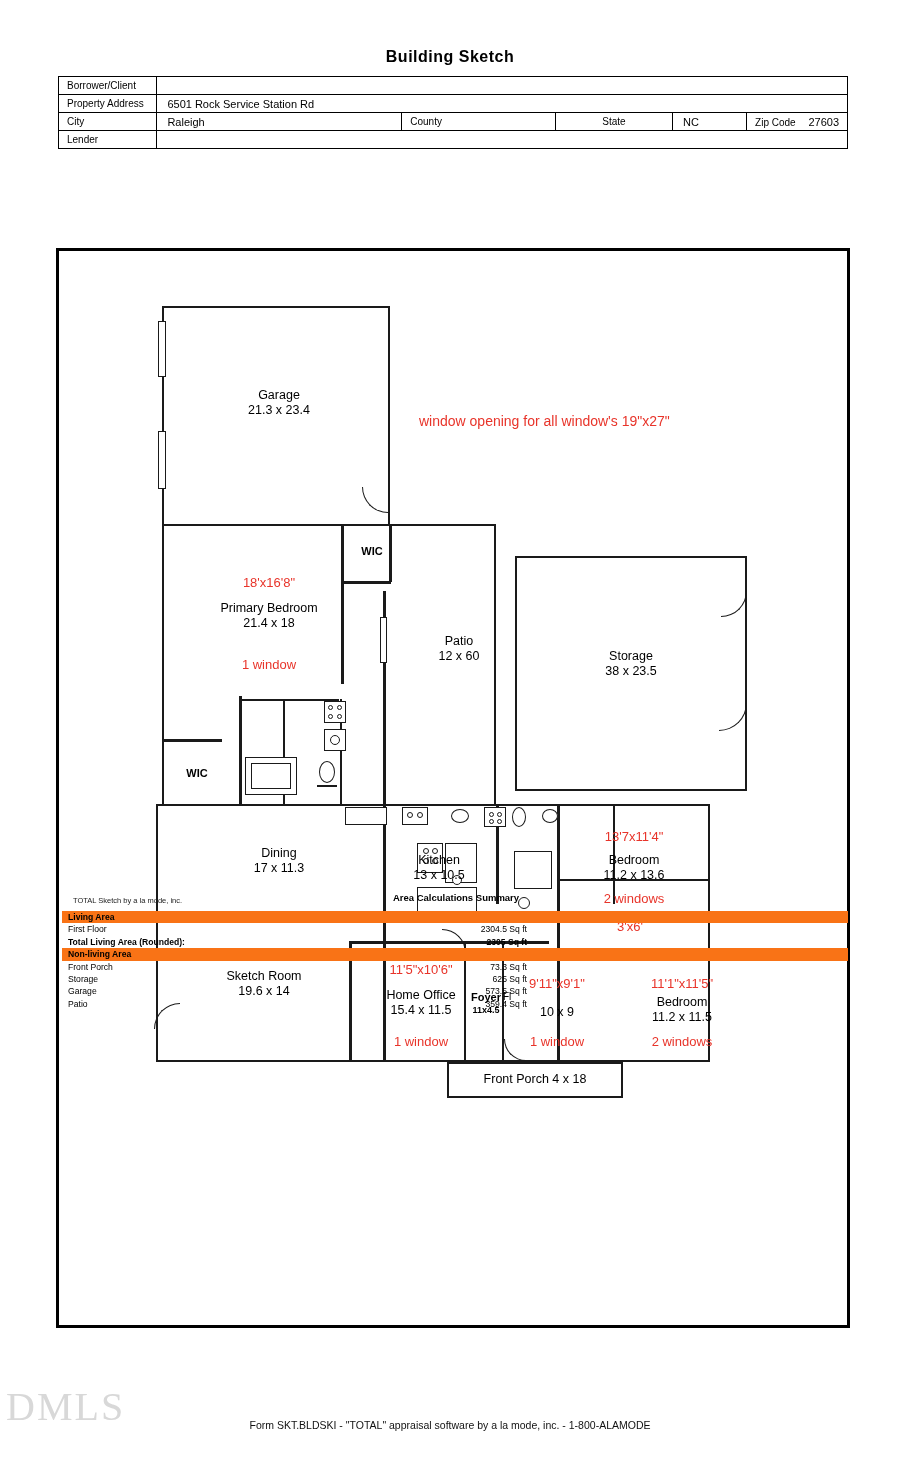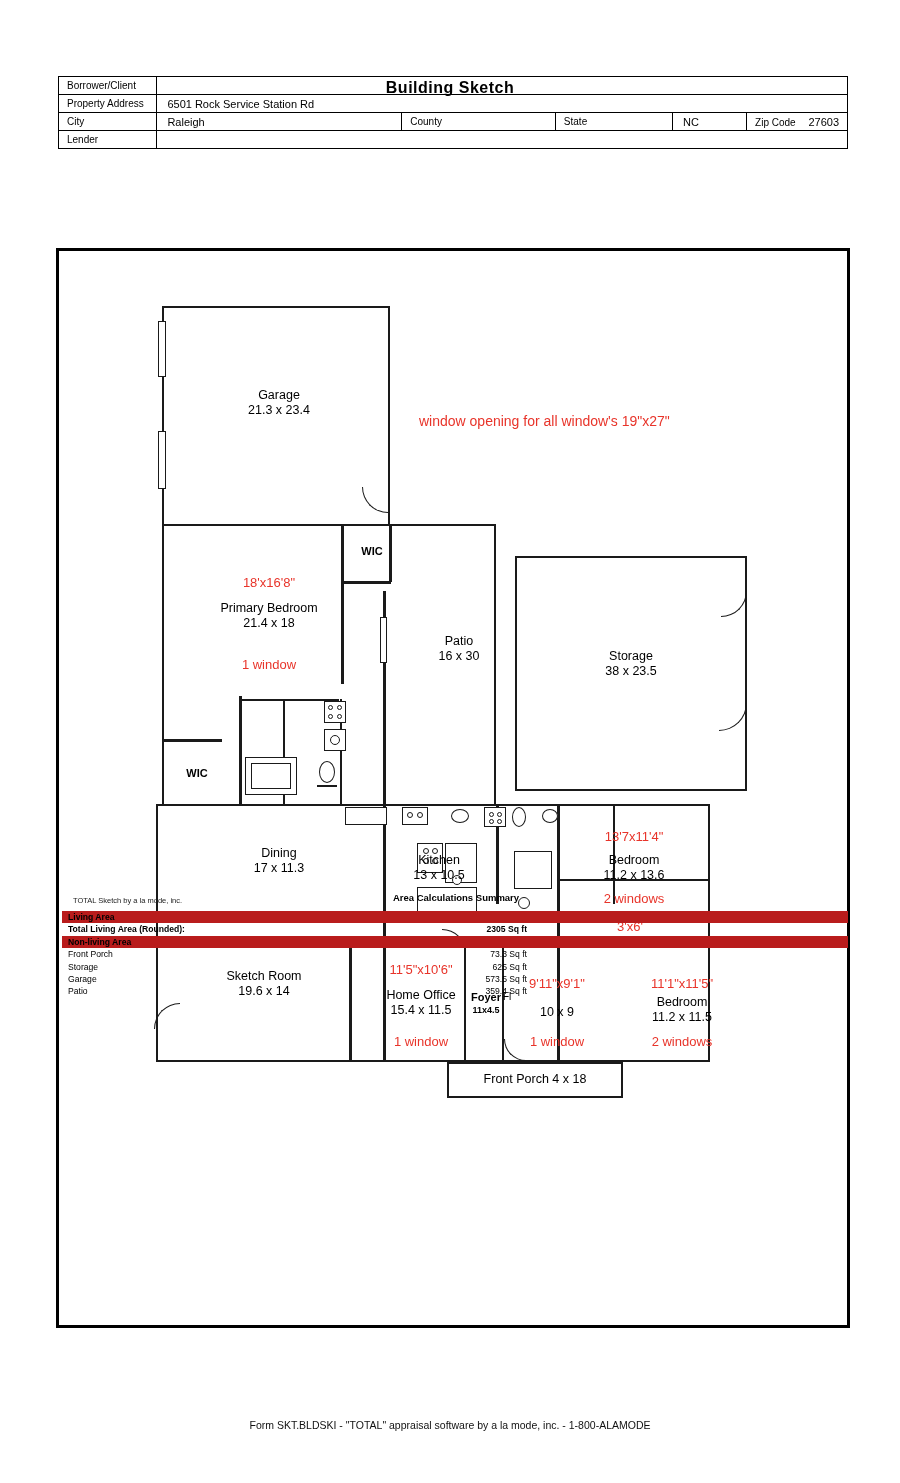--- a/index.html
+++ b/index.html
@@ -23,21 +23,20 @@
   
   .doc-title {
     position: absolute;
     top: 48px;
     left: 0;
     width: 900px;
     text-align: center;
     font-size: 16px;
     font-weight: bold;
     letter-spacing: 0.5px;
-    margin-top: 31px;
   }
 
   
   .info-table {
     position: absolute;
     left: 58px;
     top: 76px;
     width: 790px;
     border: 1px solid #000;
     border-collapse: collapse;
@@ -148,21 +147,21 @@
     font-weight: bold;
   }
   .areatable {
     position: absolute;
     left: 3px;
     top: 660px;
     width: 786px;
     font-size: 8.6px;
   }
   .arow { position: relative; height: 12.4px; }
-  .arow.band { background: #b91c1c; }
+  .arow.band { background: #f97316; }
   .acell-l { position: absolute; left: 6px; top: 1px; }
   .acell-v { position: absolute; left: 345px; top: 1px; width: 120px; text-align: right; }
   .bold { font-weight: bold; }
 
   
   .watermark {
     position: absolute;
     left: 6px;
     top: 1383px;
     font-size: 40px;
@@ -194,21 +193,21 @@
       <td class="val" colspan="5"></td>
     </tr>
     <tr>
       <td class="lbl">Property Address</td>
       <td class="val" colspan="5">6501 Rock Service Station Rd</td>
     </tr>
     <tr>
       <td class="lbl">City</td>
       <td class="val" style="width:250px">Raleigh</td>
       <td class="lbl" style="width:150px">County</td>
-      <td class="lbl" style="width:110px;text-align:left">State</td>
+      <td class="lbl" style="width:110px;text-align:center">State</td>
       <td class="val" style="width:60px">NC</td>
       <td class="lbl">
         <span>Zip Code</span>
         <span class="val" style="padding-left:8px">27603</span>
       </td>
     </tr>
     <tr>
       <td class="lbl">Lender</td>
       <td class="val" colspan="5"></td>
     </tr>
@@ -244,21 +243,21 @@
       <div>Primary Bedroom</div>
       <div>21.4 x 18</div>
     </div>
     <div class="lbl-red" style="left:140px; top:406px; width:140px;">1 window</div>
 
     <div class="linev" style="left:324px; top:340px; height:215px;"></div>
     <div class="win" style="left:321px; top:366px; width:7px; height:46px;"></div>
 
     <div class="lbl-room" style="left:345px; top:383px; width:110px;">
       <div>Patio</div>
-      <div>16 x 30</div>
+      <div>12 x 60</div>
     </div>
 
     <div class="linev" style="left:180px; top:445px; height:110px;"></div>
     <div class="lineh" style="left:103px; top:488px; width:60px;"></div>
     <div class="linev-t" style="left:224px; top:448px; height:107px;"></div>
     <div class="lineh-t" style="left:180px; top:448px; width:100px;"></div>
     <div class="linev-t" style="left:281px; top:448px; height:107px;"></div>
 
     <div class="lbl-room small" style="left:108px; top:516px; width:60px;">WIC</div>
 
@@ -382,20 +381,24 @@
     <div class="lbl-room" style="left:390px; top:821px; width:172px;">Front Porch 4 x 18</div>
 
     <div class="totalsketch">TOTAL Sketch by a la mode, inc.</div>
     <div class="areacalc-title">Area Calculations Summary</div>
 
     <div class="areatable">
       <div class="arow band">
         <span class="acell-l bold">Living Area</span>
       </div>
       <div class="arow">
+        <span class="acell-l">First Floor</span>
+        <span class="acell-v">2304.5 Sq ft</span>
+      </div>
+      <div class="arow">
         <span class="acell-l bold">Total Living Area (Rounded):</span>
         <span class="acell-v bold">2305 Sq ft</span>
       </div>
       <div class="arow band">
         <span class="acell-l bold">Non-living Area</span>
       </div>
       <div class="arow">
         <span class="acell-l">Front Porch</span>
         <span class="acell-v">73.3 Sq ft</span>
       </div>
@@ -408,15 +411,16 @@
         <span class="acell-v">573.5 Sq ft</span>
       </div>
       <div class="arow">
         <span class="acell-l">Patio</span>
         <span class="acell-v">359.4 Sq ft</span>
       </div>
     </div>
 
   </div>
 
+  <div class="watermark">DMLS</div>
   <div class="footer">Form SKT.BLDSKI - "TOTAL" appraisal software by a la mode, inc. - 1-800-ALAMODE</div>
 
 </div>
 
 </body></html>

